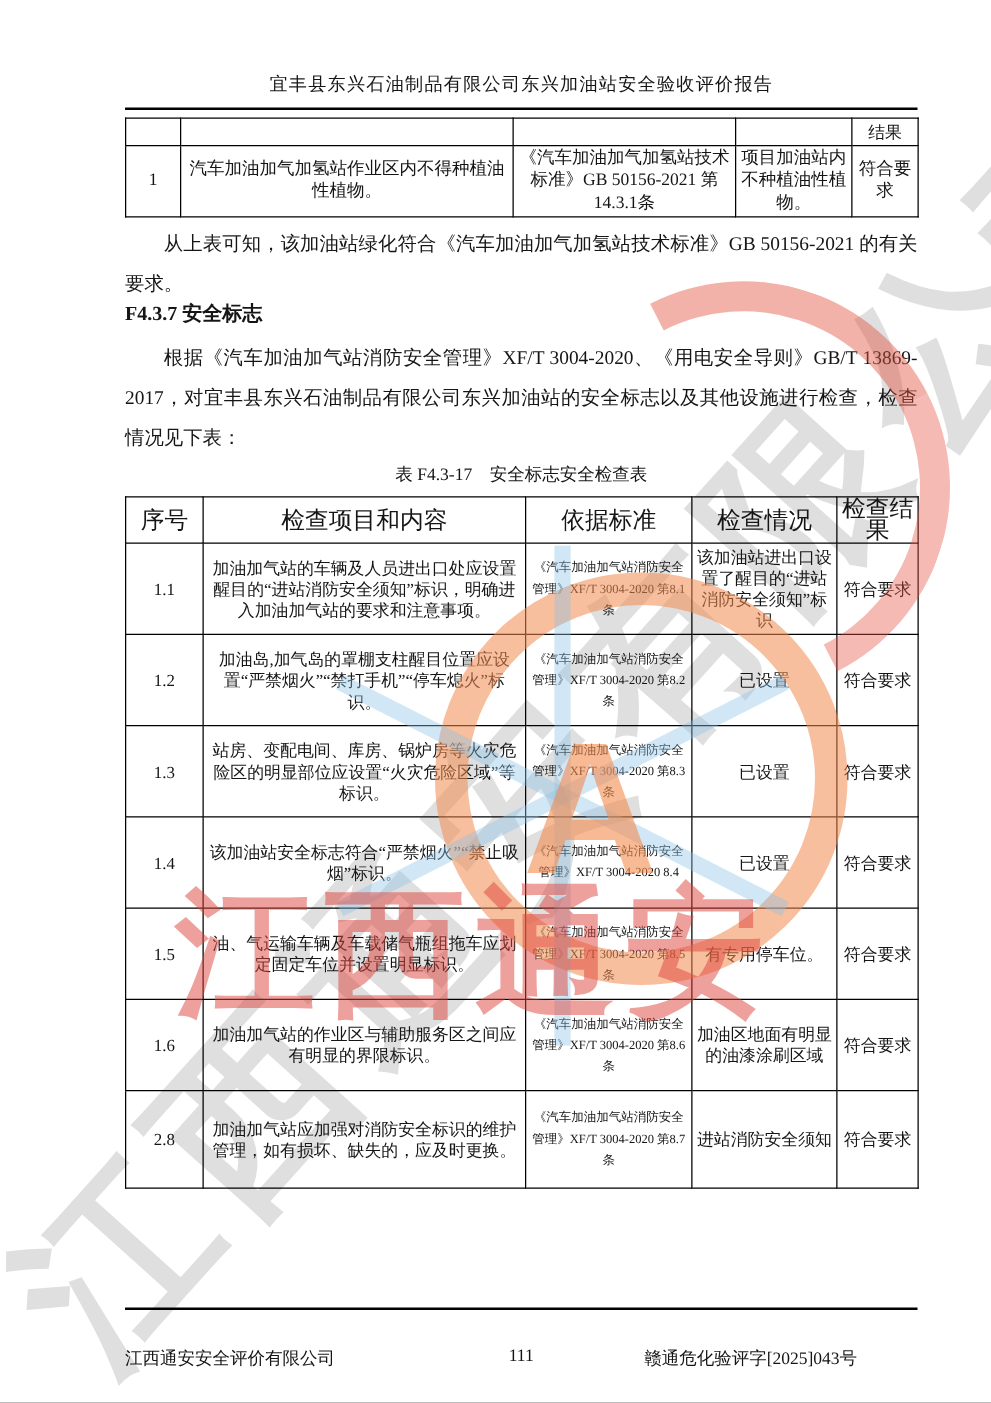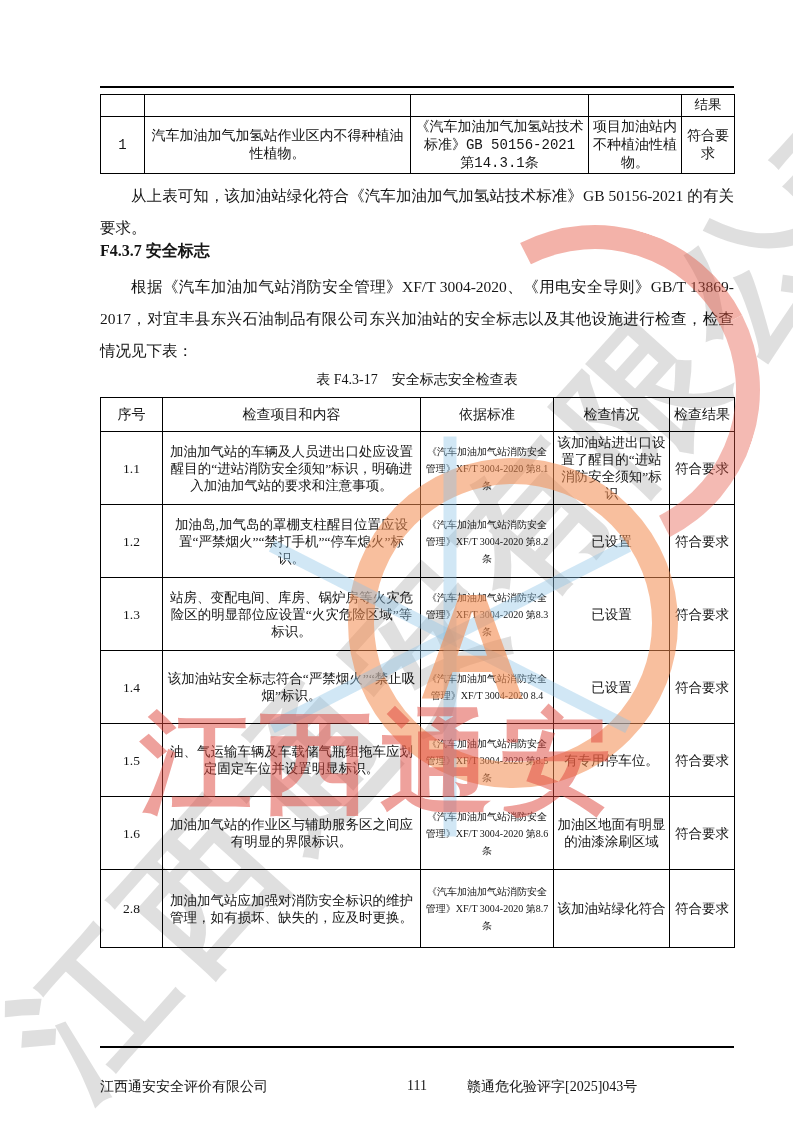--- a/index.html
+++ b/index.html
@@ -13,49 +13,49 @@
   .header-title { position:absolute; left:100px; top:58px; width:634px;
     text-align:center; font-size:14.5px; letter-spacing:1px; }
   .header-rule { position:absolute; left:100px; top:86px; width:634px;
     height:2px; background:#000; }
 
   table { border-collapse:collapse; table-layout:fixed; width:634px; }
   td, th { border:1px solid #000; text-align:center; vertical-align:middle;
     font-weight:normal; padding:1px 3px; overflow:hidden; }
 
   .top-table { position:absolute; left:100px; top:94px; }
-  .top-table td { font-size:14px; line-height:18px;font-family:Liberation Mono, monospace; }
+  .top-table td { font-size:14px; line-height:18px; }
   .top-table .hdr-row td { height:22px; font-size:13.5px; }
   .top-table .data-row td { height:56px; }
 
   .para { position:absolute; left:100px; width:634px; font-size:15.5px;
     line-height:32px; text-align:justify; text-indent:2em; }
   .para1 { top:180px; }
   .section-heading { position:absolute; left:100px; top:241px; width:634px;
     font-size:16px; font-weight:bold; }
   .para2 { top:271px; }
   .table-caption { position:absolute; left:100px; top:371px; width:634px;
     text-align:center; font-size:14px; }
 
   .main-table { position:absolute; left:100px; top:397px; }
   .main-table td { font-size:13.5px; line-height:17px; }
-  .main-table .hdr-row td { height:34px; font-size:14px;font-family:Liberation Serif, serif; }
+  .main-table .hdr-row td { height:34px; font-size:19px;font-family:Liberation Serif, serif; }
   .main-table .r td { height:73px; }
   .main-table .r-last td { height:78px; }
   .main-table td.c-std { font-size:10px; }
 
   .para3 { top:957px; }
 
   .footer-rule { position:absolute; left:100px; top:1046px; width:634px;
     height:2px; background:#000; }
   .footer-row { position:absolute; left:100px; top:1078px; width:634px;
     display:flex; font-size:14px; }
   .footer-row .f-left { flex:1; text-align:left; }
   .footer-row .f-center { width:100px; text-align:center; }
-  .footer-row .f-right { flex:1; text-align:left; }
+  .footer-row .f-right { flex:1; text-align:center; }
 
   
   .wm { position:absolute; pointer-events:none; }
   .wm-layer-back { z-index:0; }
   .content, .header-title, .header-rule, .top-table, .para, .section-heading,
   .table-caption, .main-table, .footer-rule, .footer-row { z-index:1; }
   .wm-layer-front { z-index:2; }
 
   .wm-diag { left:-30px; top:1000px; transform:rotate(-48deg);
     transform-origin:0 0; font-size:150px; font-weight:bold;
@@ -78,20 +78,21 @@
   .wm-a { left:418px; top:560px; font-size:150px; font-weight:bold;
     color:rgba(243,138,78,0.60); font-family:"Liberation Sans",sans-serif; }
 </style>
 </head>
 <body>
 
 <div class="page">
 
   <div class="wm wm-layer-back wm-diag">江西通安有限公司</div>
 
+  <div class="header-title">宜丰县东兴石油制品有限公司东兴加油站安全验收评价报告</div>
   <div class="header-rule"></div>
 
   <table class="top-table">
     <colgroup>
       <col style="width:44px">
         <col style="width:266px">
         <col style="width:178px">
       <col style="width:93px">
         <col style="width:53px">
     </colgroup>
@@ -176,21 +177,21 @@
       <td>1.6</td>
       <td>加油加气站的作业区与辅助服务区之间应有明显的界限标识。</td>
       <td class="c-std">《汽车加油加气站消防安全管理》XF/T 3004-2020 第8.6条</td>
       <td>加油区地面有明显的油漆涂刷区域</td>
       <td>符合要求</td>
     </tr>
     <tr class="r r-last">
       <td>2.8</td>
       <td>加油加气站应加强对消防安全标识的维护管理，如有损坏、缺失的，应及时更换。</td>
       <td class="c-std">《汽车加油加气站消防安全管理》XF/T 3004-2020 第8.7条</td>
-      <td>该加油站绿化符合</td>
+      <td>进站消防安全须知</td>
       <td>符合要求</td>
     </tr>
   </tbody>
     </table>
 
 
   <div class="footer-rule"></div>
   <div class="footer-row">
     <span class="f-left">江西通安安全评价有限公司</span>
     <span class="f-center">111</span>

